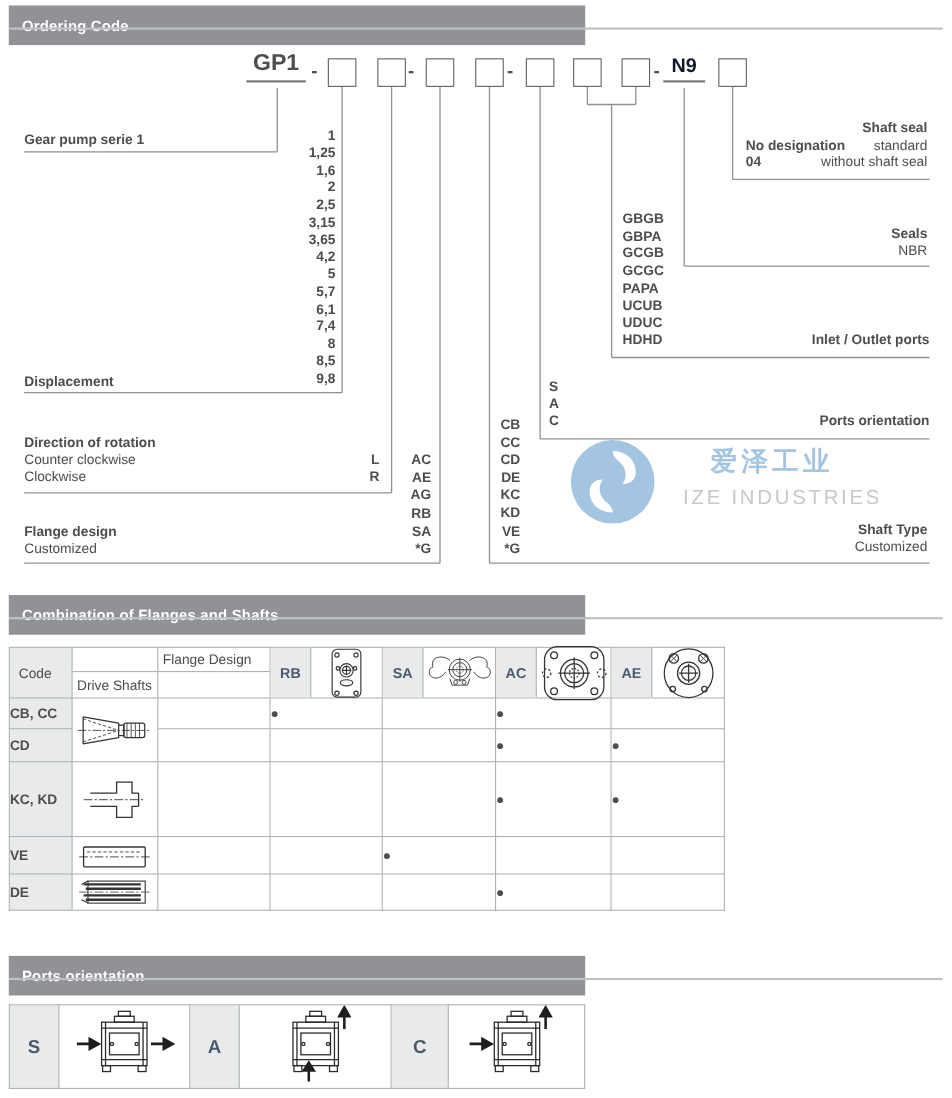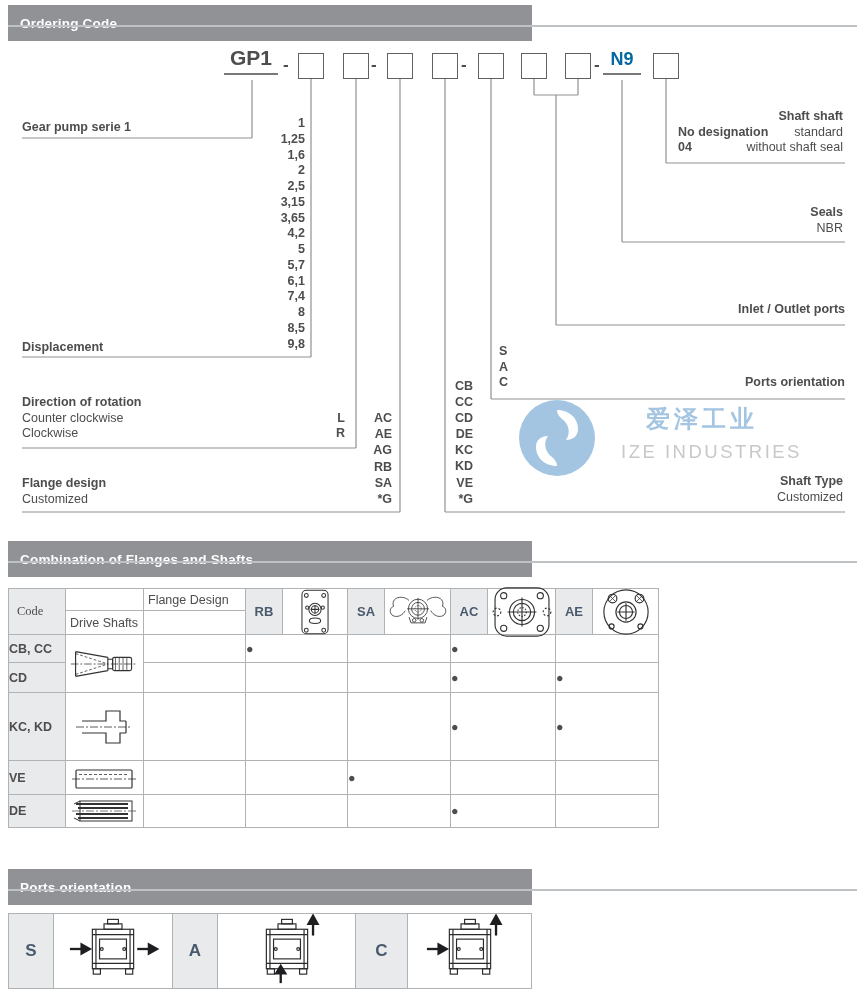--- a/index.html
+++ b/index.html
@@ -12,29 +12,29 @@
   .secline{position:absolute;left:8px;width:849px;height:2px;background:#bfc2c4;}
   .b{font-weight:bold;}
   .t{font-size:12.5px;line-height:15.5px;}
   .codes{white-space:pre-line;font-weight:bold;font-size:12.5px;}
   .right{text-align:right;}
   .obox{position:absolute;top:53px;width:26px;height:26px;border:1.6px solid #5f6163;background:#fff;box-sizing:border-box;}
   .dash{position:absolute;top:55px;font-weight:bold;font-size:17px;color:#4d4d4f;}
   .gp1{position:absolute;left:224px;top:46px;width:54px;text-align:center;font-weight:bold;font-size:21px;
        color:#4d4d4f;border-bottom:2px solid #77787a;padding-bottom:3px;}
   .n9{position:absolute;left:603px;top:49px;width:38px;text-align:center;font-weight:bold;font-size:18px;
-      color:#0369a1;border-bottom:2px solid #77787a;padding-bottom:3px;}
+      color:#0f172a;border-bottom:2px solid #77787a;padding-bottom:3px;}
   .flexrow{display:flex;justify-content:space-between;}
   
   .wm-cn{position:absolute;left:618px;top:403px;font-size:24px;font-weight:bold;color:#a3c5e2;letter-spacing:4px;margin-left:28px;}
   .wm-en{position:absolute;left:621px;top:441px;font-size:18.5px;color:#c7c8ca;letter-spacing:2.5px;}
   
   table.comb{border-collapse:collapse;table-layout:fixed;}
   table.comb td{border:1px solid #b0b3b5;padding:0;font-size:12.5px;color:#4d4d4f;vertical-align:middle;box-sizing:border-box;overflow:visible;}
-  td.gray{background:#e9eaeb;font-family:Liberation Serif, serif;}
+  td.gray{background:#e9eaeb;}
   td.codecell{background:#e9eaeb;font-weight:bold;font-size:13px;padding-left:9px;}
   .flghead{display:flex;height:45px;align-items:stretch;}
   .flglab{width:36px;background:#e9eaeb;border-right:1px solid #b0b3b5;display:flex;align-items:center;justify-content:center;
           font-weight:bold;font-size:13px;color:#4a5a6e;flex:none;}
   .flgimg{flex:1;display:flex;align-items:center;justify-content:center;}
   .bullet{padding-left:14px;font-size:15px;color:#141414;text-align:left;}
   .shaftimg{text-align:center;}
   
   table.ports{border-collapse:collapse;table-layout:fixed;}
   table.ports td{border:1.5px solid #b0b3b5;padding:0;box-sizing:border-box;}
@@ -120,23 +120,31 @@
 CC
 CD
 DE
 KC
 KD
 VE
 *G</div>
   <div class="abs codes" style="left:499px;top:344px;line-height:15.6px;">S
 A
 C</div>
+  <div class="abs codes" style="left:566px;top:192px;line-height:15.7px;">GBGB
+GBPA
+GCGB
+GCGC
+PAPA
+UCUB
+UDUC
+HDHD</div>
 
   <div class="abs t" style="left:678px;top:109px;width:165px;">
-    <div class="b right">Shaft shaft</div>
+    <div class="b right">Shaft seal</div>
     <div class="flexrow">
       <span class="b">No designation</span>
       <span>standard</span>
     </div>
     <div class="flexrow">
       <span class="b">04</span>
       <span>without shaft seal</span>
     </div>
   </div>
 

